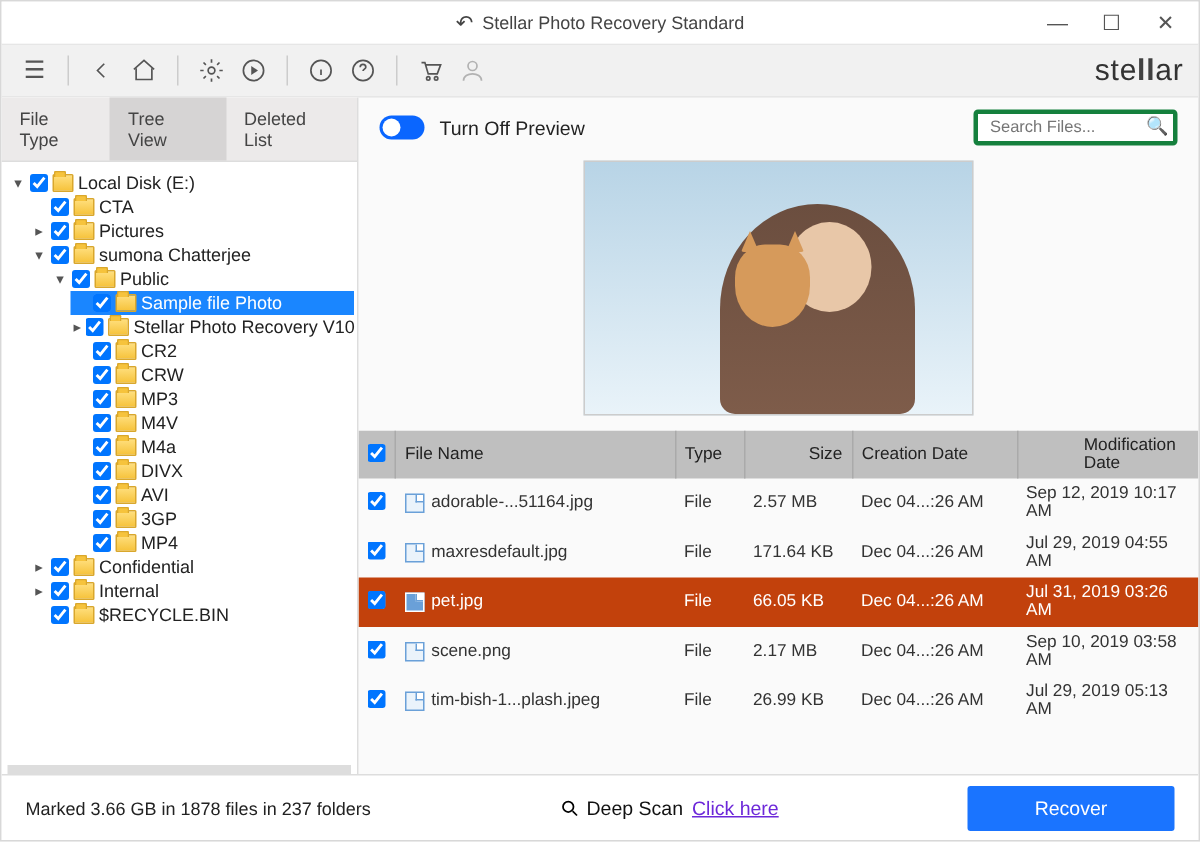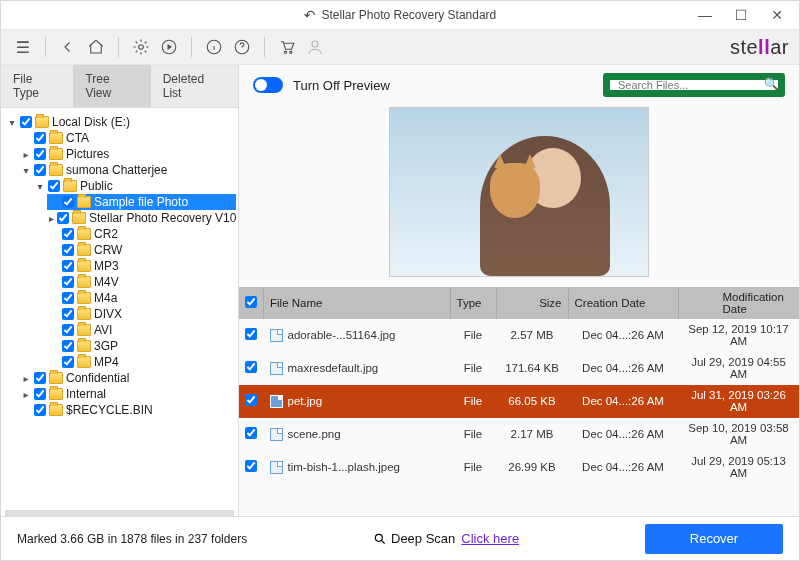--- a/index.html
+++ b/index.html
@@ -38,21 +38,21 @@
     align-items: center;
     padding: 0 10px;
     border-top:1px solid #e6e6e6;
     border-bottom:1px solid #e6e6e6;
   }
   .tb-left { display:flex; align-items:center; gap:4px;}
   .tb-ico { width:24px; height:24px; display:flex; align-items:center; justify-content:center; color:#555; font-size:16px;}
   .tb-ico svg{ width:18px; height:18px; stroke:#555; fill:none; stroke-width:1.5;}
   .tb-sep { width:1px; height:20px; background:#ccc; margin:0 6px;}
   .logo { margin-left:auto; font-size:20px; font-weight:500; color:#333; letter-spacing:0.5px;}
-  .logo .ll { color:#a21caf; font-weight:600;}
+  .logo .ll { color:#404040; font-weight:600;}
   
   .content { flex:1; display:flex; min-height:0;}
   
   .sidebar { width:238px; display:flex; flex-direction:column; background:#fff; border-right:1px solid #ddd;}
   .side-tabs { display:flex; background:#eceaea; border-bottom:1px solid #ddd;}
   .side-tab { padding:7px 12px; font-size:12px; color:#444; }
   .side-tab.active { background:#d6d4d4; }
   .tree { flex:1; overflow:auto; padding:6px 2px 6px 2px;}
   .tree ul { list-style:none; padding-left:14px;}
   .tree > ul { padding-left:2px;}
@@ -64,38 +64,38 @@
   .node.selected { background:#1a86ff; color:#fff;}
   .node.selected .exp { color:#fff;}
   .tree-scroll { height:6px; background:#ddd; margin:0 4px;}
   
   .rightpanel { flex:1; display:flex; flex-direction:column; min-width:0;}
   .right-top { display:flex; align-items:center; padding:8px 14px 6px 14px; gap:10px;}
   .toggle { width:30px; height:16px; background:#0a66ff; border-radius:8px; position:relative; flex-shrink:0;}
   .toggle::after { content:""; position:absolute; width:12px; height:12px; background:#fff; border-radius:50%; top:2px; left:2px;}
   .toggle-label { font-size:13px; color:#222;}
   .searchwrap { margin-left:auto; position:relative;}
-  .searchwrap input { width:182px; height:24px; border:7px solid #15803d; border-radius:3px; padding:0 26px 0 8px; font-size:11px; color:#777;}
+  .searchwrap input { width:136px; height:24px; border:3px solid #15803d; border-radius:3px; padding:0 26px 0 8px; font-size:11px; color:#777;}
   .searchwrap .sicon { position:absolute; right:6px; top:4px; color:#888; font-size:12px;}
   .preview { align-self:center; width:260px; height:170px; border:1px solid #ccc; background:#dbeaf4; display:flex; align-items:center; justify-content:center; margin:4px 0 10px 0; position:relative; overflow:hidden;}
   
   .preview .sky{ position:absolute; inset:0; background:linear-gradient(#b8d4e6,#e9f3f9);}
   .preview .person{ position:absolute; bottom:0; left:90px; width:130px; height:140px; background:#a88; border-radius:50% 50% 10px 10px; background:linear-gradient(#6b4e3f,#7e5c4a); }
   .preview .face{ position:absolute; top:40px; left:135px; width:56px; height:60px; background:#e8c7a8; border-radius:50%;}
   .preview .cat{ position:absolute; top:55px; left:100px; width:50px; height:55px; background:#d69a5b; border-radius:40% 40% 50% 50%;}
   .preview .cat::before,.preview .cat::after{content:"";position:absolute;top:-9px;width:12px;height:14px;background:#d69a5b;border-radius:2px;clip-path:polygon(50% 0,100% 100%,0 100%);}
   .preview .cat::before{left:4px;}
   .preview .cat::after{right:4px;}
   
   .filetable { flex:1; overflow:auto;}
   table { width:100%; border-collapse:collapse; font-size:11.5px;}
   thead th { background:#bfbfbf; color:#222; text-align:left; padding:4px 6px; font-weight:400; border-right:1px solid #aaa;}
   thead th:first-child{ width:24px; text-align:center;}
   thead th:last-child{border-right:none;}
-  tbody td { padding:4px 6px; color:#333; border-bottom:1px solid transparent;text-align:center;}
+  tbody td { padding:4px 6px; color:#333; border-bottom:1px solid transparent;}
   tbody td:first-child{ text-align:center;}
   .fname { display:flex; align-items:center; gap:5px;}
   .fico { width:13px; height:13px; border:1px solid #6aa0d8; background:#eaf3fb; position:relative; flex-shrink:0;}
   .fico::after{content:"";position:absolute;top:0;right:0;width:4px;height:4px;background:#fff;border-left:1px solid #6aa0d8;border-bottom:1px solid #6aa0d8;}
   tr.rowsel td { background:#c2410c; color:#fff;}
   tr.rowsel .fico{ border-color:#fff; background:#6aa0d8;}
   .col-type{width:46px;}
   .col-size{width:72px;text-align:right;}
   .col-cd{width:110px;}
   .col-md{width:121px;padding-left:44px;}

